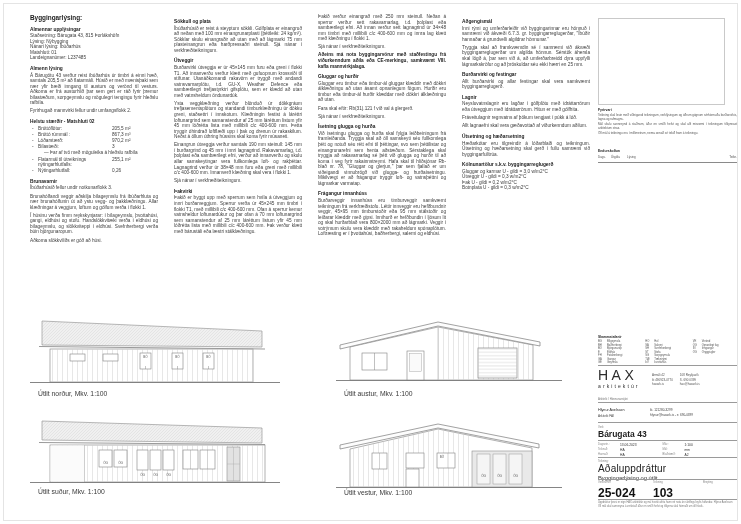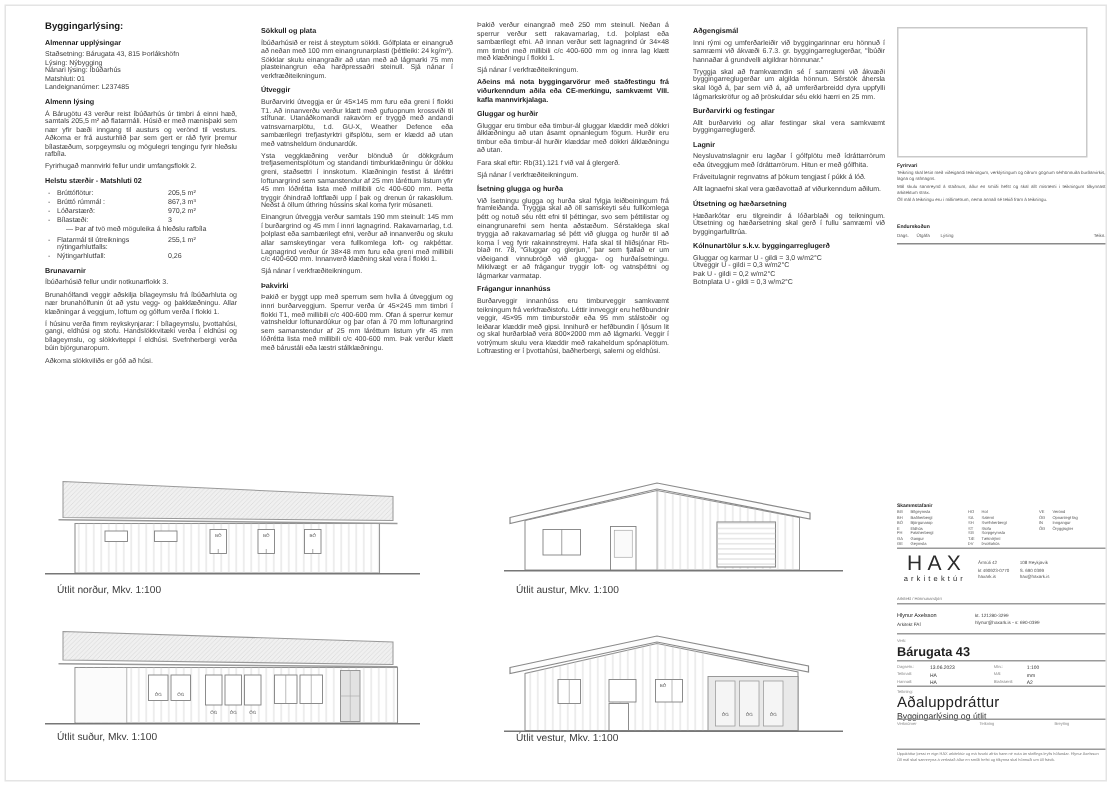--- a/index.html
+++ b/index.html
@@ -31,21 +31,21 @@
   
   .tline{position:absolute;left:598px;width:139px;height:1px;background:#9a9a9a}
   .abbr{position:absolute;left:598px;top:335px;width:139px;font-size:2.7px;color:#555}
   .abbr-h{font-weight:bold;font-size:3.3px;color:#222;margin-bottom:1.4px}
   .abbr-cols{display:flex;gap:3px}
   .abbr-col{flex:1}
   .abbr-row{display:flex;line-height:1.28}
   .abbr-code{width:9px;flex:none}
   .abbr-word{flex:1}
   .brand{position:absolute;left:598px;top:368px;width:139px;display:flex}
-  .logo{width:46px;text-align:right}
+  .logo{width:46px;text-align:left}
   .logo-main{font-size:14px;font-weight:300;letter-spacing:3.5px;color:#2c2c2c;line-height:1}
   .logo-sub{font-size:5px;letter-spacing:2.1px;color:#2c2c2c;margin-top:1px}
   .addr{display:flex;gap:7px;font-size:3px;color:#555;margin:5px 0 0 8px;line-height:1.5}
   .role{position:absolute;left:598px;top:396.5px;font-size:2.8px;color:#777}
   .designer{position:absolute;left:598px;top:408px;width:139px;display:flex;font-size:3.1px;color:#444;line-height:1.5}
   .designer .dleft{width:52px}
   .designer .dname{font-size:3.7px;color:#222}
   .cap{font-size:2.7px;color:#8a8a8a}
   .verk{position:absolute;left:598px;top:426px;width:139px}
   .verk-v{font-size:8.5px;font-weight:600;color:#1f1f1f;margin-top:0}
@@ -356,20 +356,25 @@
 </div>
 
 <div class="tline" style="top:479px"></div>
 
 <div class="numbers">
   <div class="num-caps">
     <span class="cap">Verknúmer</span>
     <span class="cap">Teikning</span>
     <span class="cap">Breyting</span>
   </div>
+  <div class="num-vals">
+    <span class="num-v">25-024</span>
+    <span class="num-v">103</span>
+    <span class="num-v"></span>
+  </div>
 </div>
 
 <div class="tline" style="top:498.5px"></div>
 
 <div class="tfoot">
   <div>Uppdráttur þessi er eign HAX arkitektúr og má hvorki afrita hann né nota án skriflegs leyfis höfundar. Hlynur Axelsson</div>
   <div>Öll mál skal sannreyna á verkstað áður en smíði hefst og tilkynna skal hönnuði um öll frávik.</div>
 </div>
 
 <svg width="0" height="0" style="position:absolute">

